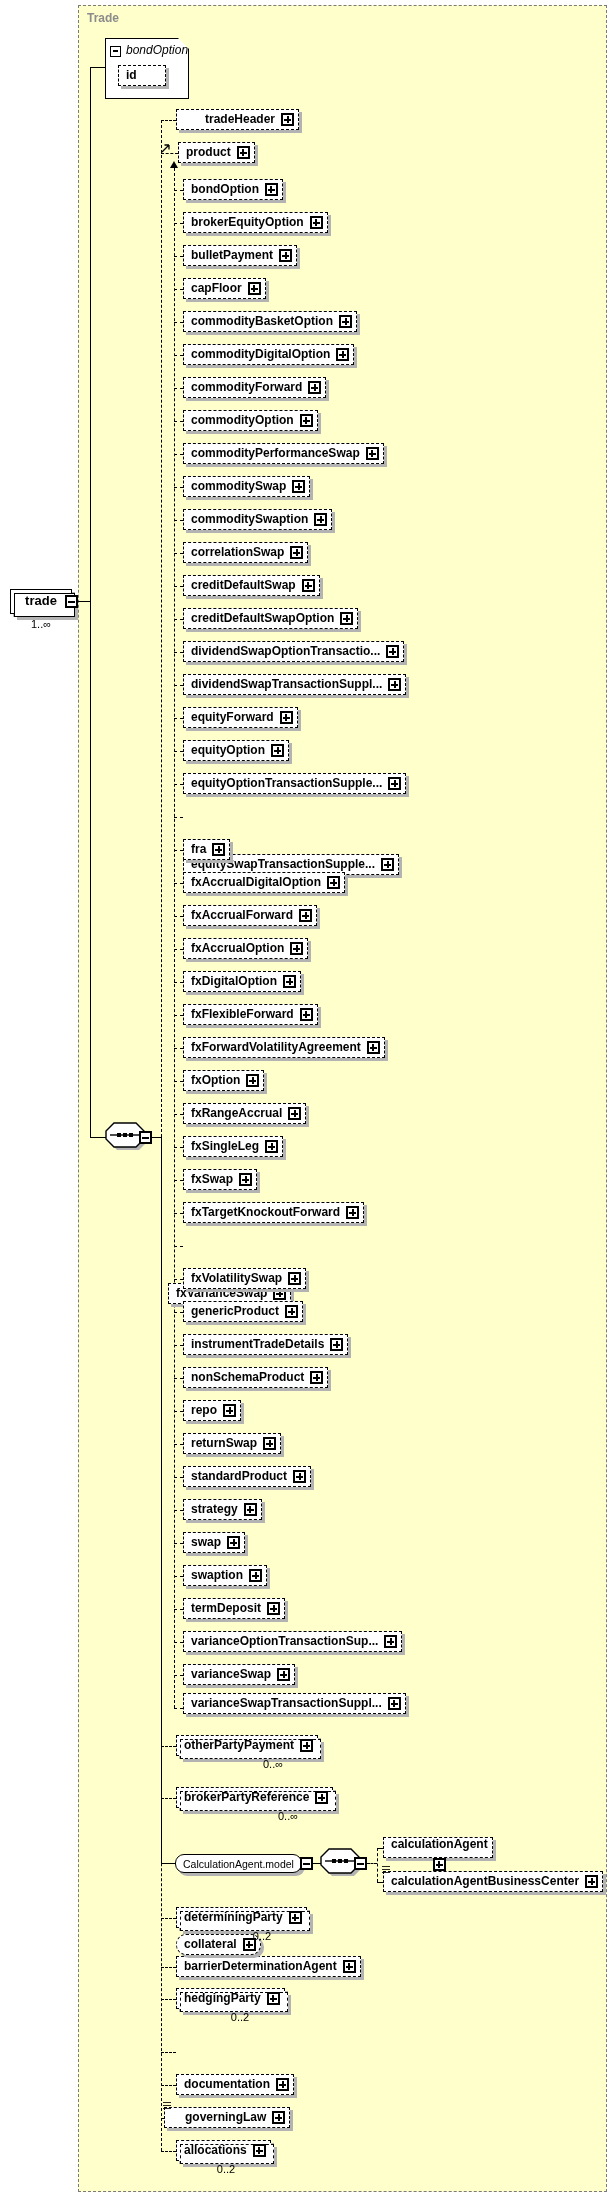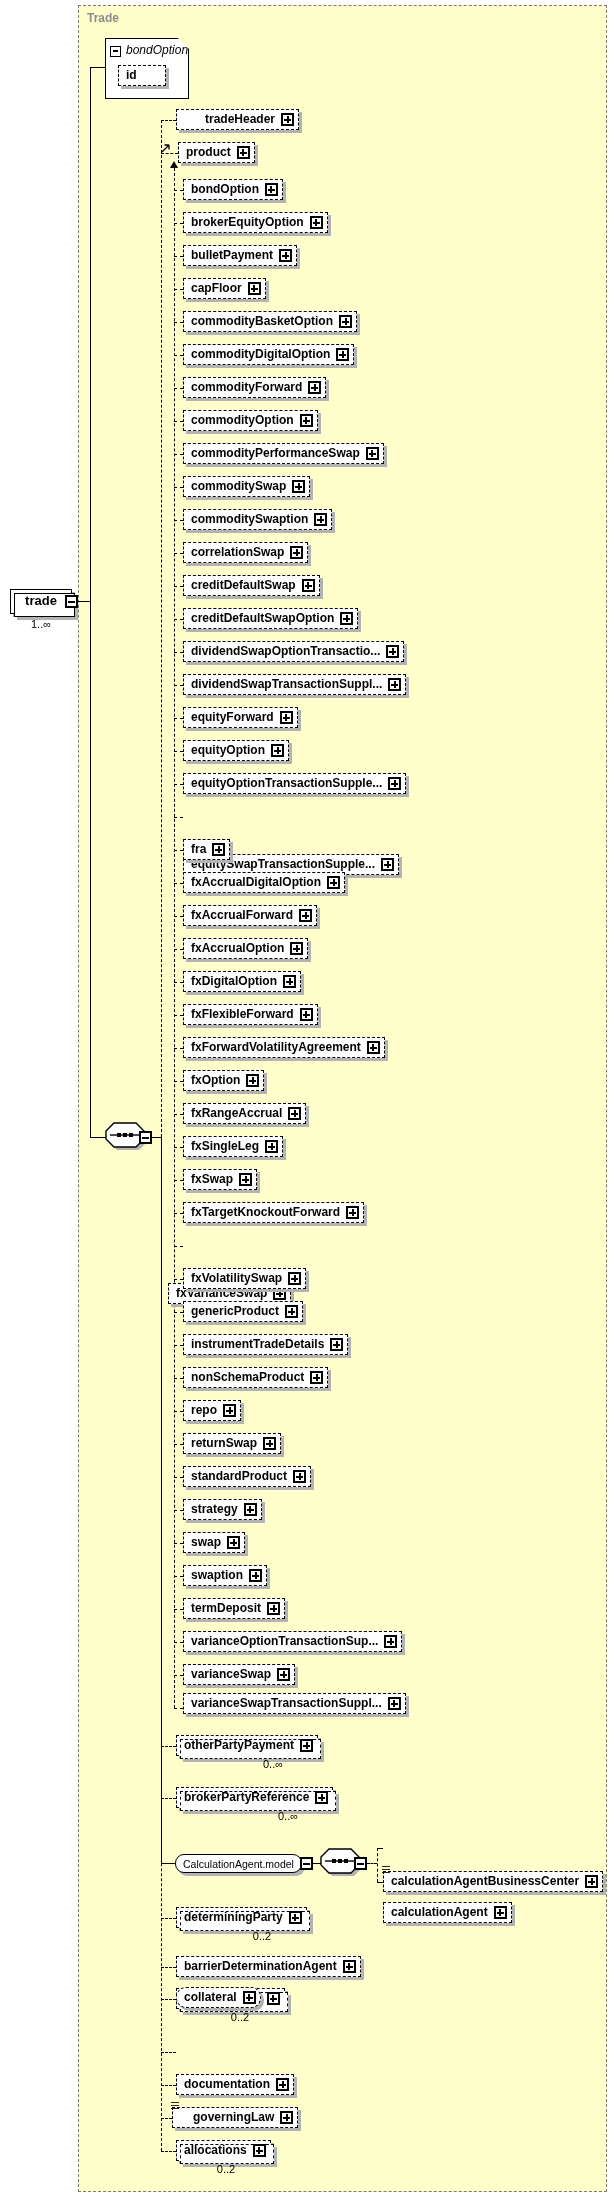--- a/index.html
+++ b/index.html
@@ -364,21 +364,21 @@
           <path d="M9,1 L31,1 L39,9 L39,17 L31,25 L9,25 L1,17 L1,9 Z" fill="#fff" stroke="#000" stroke-width="1.4"></path>
           <line x1="5" y1="13" x2="36" y2="13" stroke="#000" stroke-width="1.4"></line>
           <rect x="12" y="11" width="4" height="4" fill="#000"></rect>
           <rect x="18" y="11" width="4" height="4" fill="#000"></rect>
           <rect x="24" y="11" width="4" height="4" fill="#000"></rect>
         </svg></div>
       <div class="pm" style="left: 354px; top: 1857px;"></div>
       <div class="ln dash-h" style="left: 367px; top: 1863px; width: 10px;"></div>
       <div class="ln dash-v" style="left: 377px; top: 1848px; height: 34px;"></div>
       <div class="ln dash-h" style="left: 377px; top: 1848px; width: 6px;"></div>
-      <div class="elbox" style="left: 383px; top: 1902px;">
+      <div class="elbox" style="left: 383px; top: 1837px; flex-direction: column;">
         <span class="lbl">calculationAgent</span>
         <span class="pm plus inline"></span>
       </div>
       <div class="ln dash-h" style="left: 377px; top: 1882px; width: 6px;"></div>
       <div class="elbox" style="left: 383px; top: 1871px;">
         <span class="mk"></span>
         <span class="lbl">calculationAgentBusinessCenter</span>
         <span class="pm plus inline"></span>
       </div>
       <div class="ln dash-h" style="left: 161px; top: 1918px; width: 15px;"></div>
@@ -392,31 +392,31 @@
         <span class="lbl">barrierDeterminationAgent</span>
         <span class="pm plus inline"></span>
       </div>
       <div class="ln dash-h" style="left: 161px; top: 1999px; width: 15px;"></div>
       <div class="elbox multi" style="left: 176px; top: 1988px;">
         <span class="lbl">hedgingParty</span>
         <span class="pm plus inline"></span>
       </div>
       <div class="occ" style="left: 195px; top: 2011px; width: 90px;">0..2</div>
       <div class="ln dash-h" style="left: 161px; top: 2052px; width: 15px;"></div>
-      <div class="elbox" style="left: 176px; top: 1987px; border-radius: 10px;">
+      <div class="elbox" style="left: 176px; top: 1934px; border-radius: 10px;">
         <span class="lbl">collateral</span>
         <span class="pm plus inline"></span>
       </div>
       <div class="ln dash-h" style="left: 161px; top: 2085px; width: 15px;"></div>
       <div class="elbox" style="left: 176px; top: 2074px;">
         <span class="lbl">documentation</span>
         <span class="pm plus inline"></span>
       </div>
       <div class="ln dash-h" style="left: 161px; top: 2118px; width: 15px;"></div>
-      <div class="elbox" style="left: 172px; top: 2107px; padding-left: 20px;">
+      <div class="elbox" style="left: 164px; top: 2107px; padding-left: 20px;">
         <span class="mk"></span>
         <span class="lbl">governingLaw</span>
         <span class="pm plus inline"></span>
       </div>
       <div class="ln dash-h" style="left: 161px; top: 2151px; width: 15px;"></div>
       <div class="elbox multi" style="left: 176px; top: 2140px;">
         <span class="lbl">allocations</span>
         <span class="pm plus inline"></span>
       </div>
       <div class="occ" style="left: 181px; top: 2163px; width: 90px;">0..2</div>

